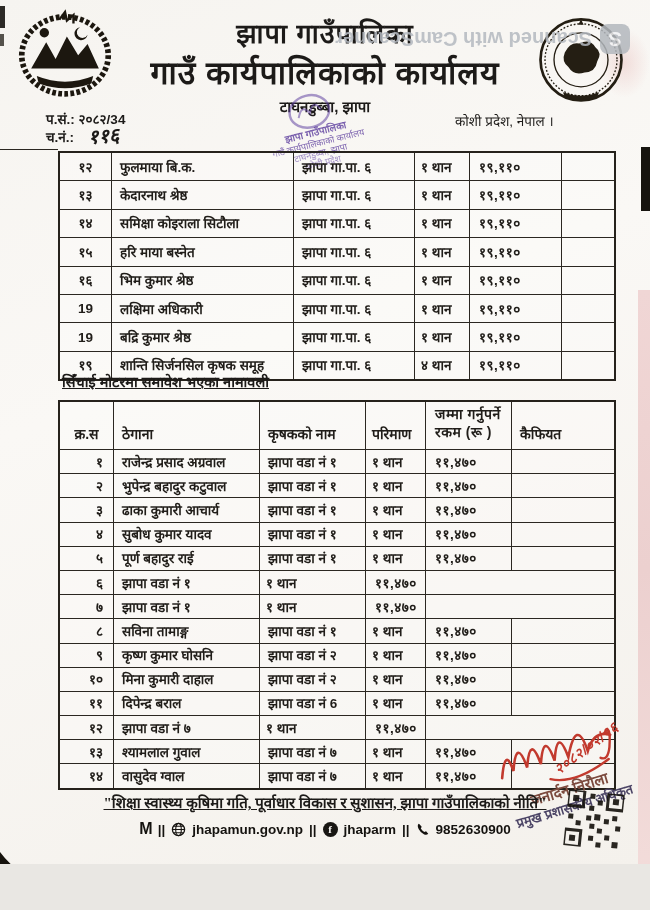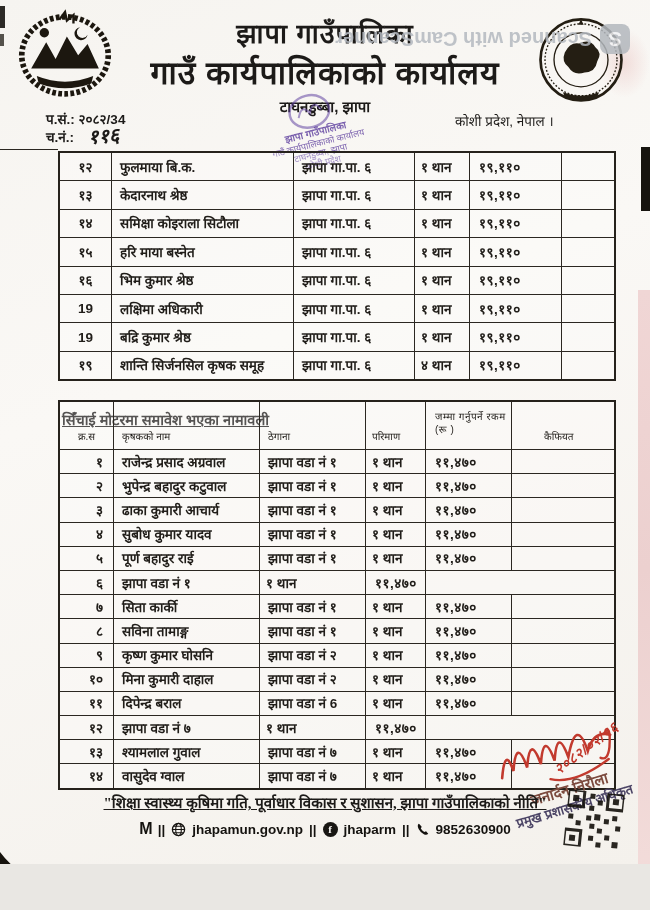--- a/index.html
+++ b/index.html
@@ -43,31 +43,31 @@
   #t2{top:400px;}
   .row,.hrow{display:grid;}
   .t1cols{grid-template-columns:52px 182px 121px 55px 92px 52px;}
   .t2cols{grid-template-columns:54px 146px 106px 60px 86px 102px;}
   .row{height:27.4px;border-bottom:1.4px solid #2b2721;}
   #t2 .row{height:23.2px;}
   .hrow{height:47px;border-bottom:1.4px solid #2b2721;}
   .row:last-child{border-bottom:none;}
   .cell{border-right:1.2px solid #2b2721;display:flex;align-items:center;
         font-size:13.5px;font-weight:600;color:#201d19;overflow:hidden;white-space:nowrap;}
-  .cell:last-child{border-right:none;margin-left:24px;}
+  .cell:last-child{border-right:none;}
   .cell.sn{justify-content:center;}
   #t2 .row .cell.sn{justify-content:flex-end;padding-right:10px;}
   .cell.name,.cell.addr2{padding-left:8px;}
   .cell.qty{padding-left:6px;text-align:center;}
   .cell.amt{padding-left:9px;letter-spacing:.5px;}
-  .hrow .cell{font-size:10px;font-weight:normal;align-items:flex-end;padding-bottom:6px;}
+  .hrow .cell{font-size:14px;font-weight:bold;align-items:flex-end;padding-bottom:6px;}
   .hrow .cell.sn{align-items:flex-end;}
   .hrow .cell.amt{white-space:normal;line-height:1.25;align-items:center;padding-top:2px;}
 
-  .sec-head{left:62px;top:371px;font-size:14.5px;font-weight:bold;text-decoration:underline;margin-top:38px;}
+  .sec-head{left:62px;top:371px;font-size:14.5px;font-weight:bold;text-decoration:underline;}
 
   .preline{left:0;top:149px;width:58px;height:0;border-top:1.5px solid #2b2721;}
 
   
   .tagline{left:0;top:792px;width:650px;text-align:center;font-size:15px;font-weight:bold;
            font-family:"Liberation Serif",serif;text-decoration:underline;}
   .contact{left:0;top:820px;width:650px;display:flex;justify-content:center;align-items:center;
            gap:6px;font-size:13.5px;font-weight:bold;color:#14120f;}
   .fb{width:15px;height:15px;border-radius:50%;background:#181613;color:#faf8f5;display:flex;
       align-items:center;justify-content:center;font-size:11px;font-weight:bold;font-family:"Liberation Serif",serif;}
@@ -226,22 +226,22 @@
         <div class="cell amt dev">१९,११०</div>
         <div class="cell rem dev"></div>
       </div>
     </div>
 
   <div class="abs sec-head dev">सिँचाई मोटरमा समावेश भएका नामावली</div>
 
   <div id="t2" class="abs tbl">
     <div class="hrow t2cols">
       <div class="cell sn dev">क्र.स</div>
+      <div class="cell addr2 dev">ठेगाना</div>
       <div class="cell name dev">कृषकको नाम</div>
-      <div class="cell addr2 dev">ठेगाना</div>
       <div class="cell qty dev">परिमाण</div>
       <div class="cell amt dev">जम्मा गर्नुपर्ने रकम (रू )</div>
       <div class="cell rem dev" style="padding-left:8px">कैफियत</div>
     </div>
     <div>
 
         <div class="row t2cols">
           <div class="cell sn dev">१</div>
           <div class="cell name dev">राजेन्द्र प्रसाद अग्रवाल</div>
           <div class="cell addr2 dev">झापा वडा नं १</div>
@@ -289,21 +289,20 @@
         <div class="row t2cols">
           <div class="cell sn dev">६</div>
           <div class="cell addr2 dev">झापा वडा नं १</div>
           <div class="cell qty dev">१ थान</div>
           <div class="cell amt dev">११,४७०</div>
           <div class="cell rem dev"></div>
         </div>
 
         <div class="row t2cols">
           <div class="cell sn dev">७</div>
-          <div class="cell name dev">सिता कार्की</div>
           <div class="cell addr2 dev">झापा वडा नं १</div>
           <div class="cell qty dev">१ थान</div>
           <div class="cell amt dev">११,४७०</div>
           <div class="cell rem dev"></div>
         </div>
 
         <div class="row t2cols">
           <div class="cell sn dev">८</div>
           <div class="cell name dev">सविना तामाङ्ग</div>
           <div class="cell addr2 dev">झापा वडा नं १</div>

